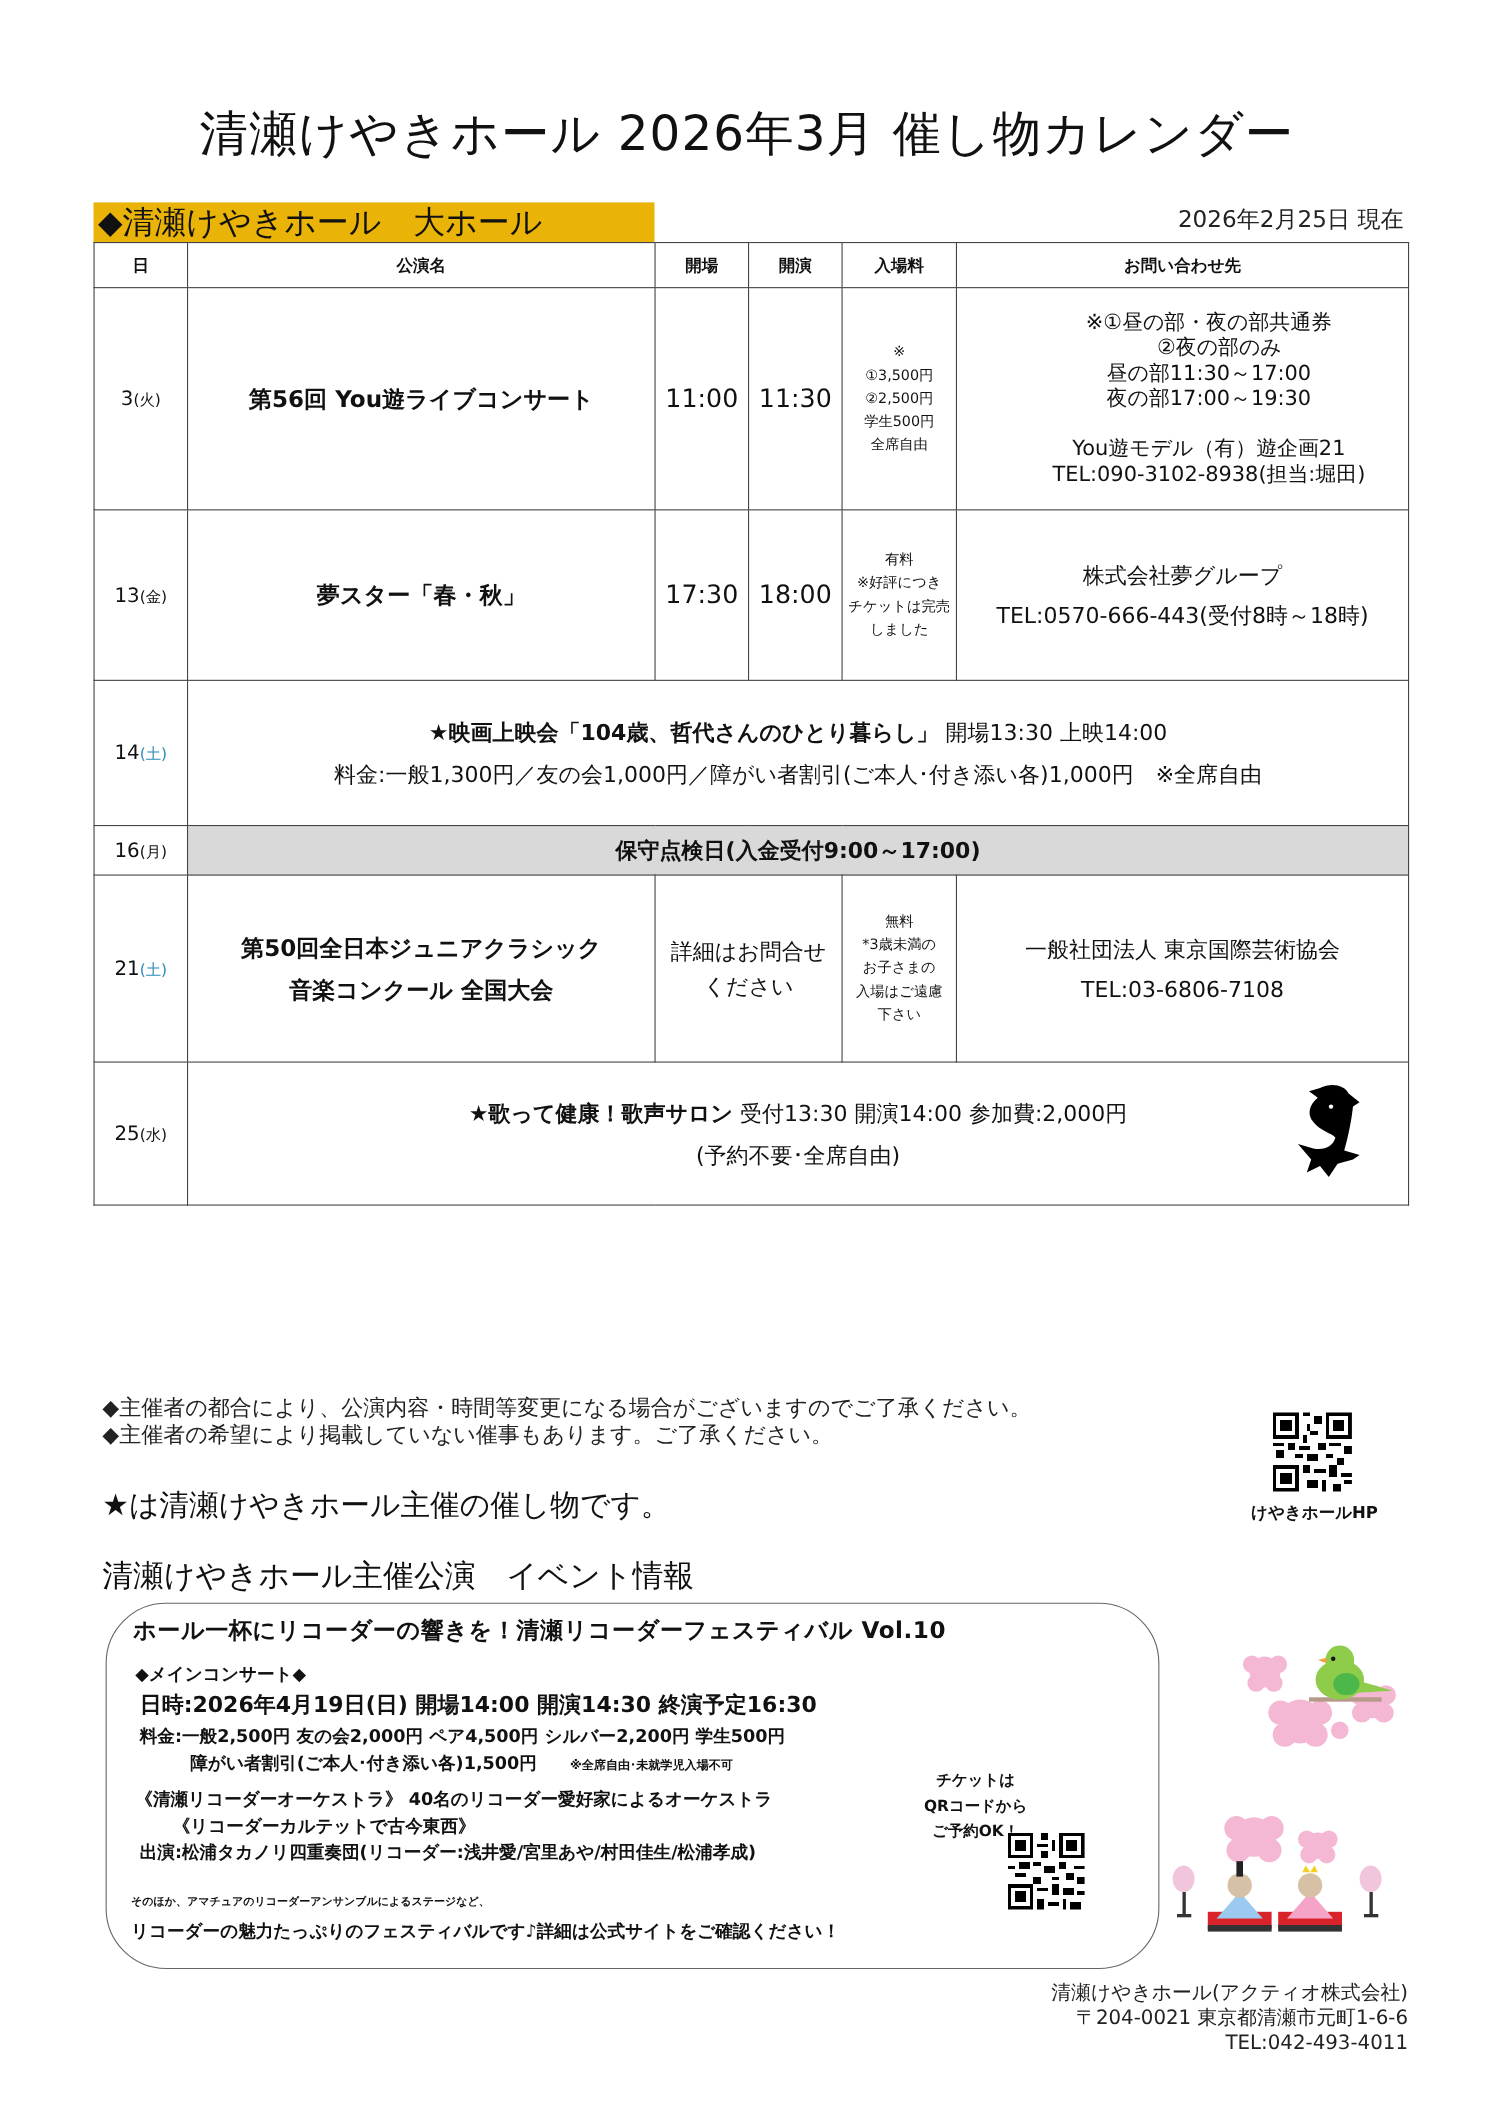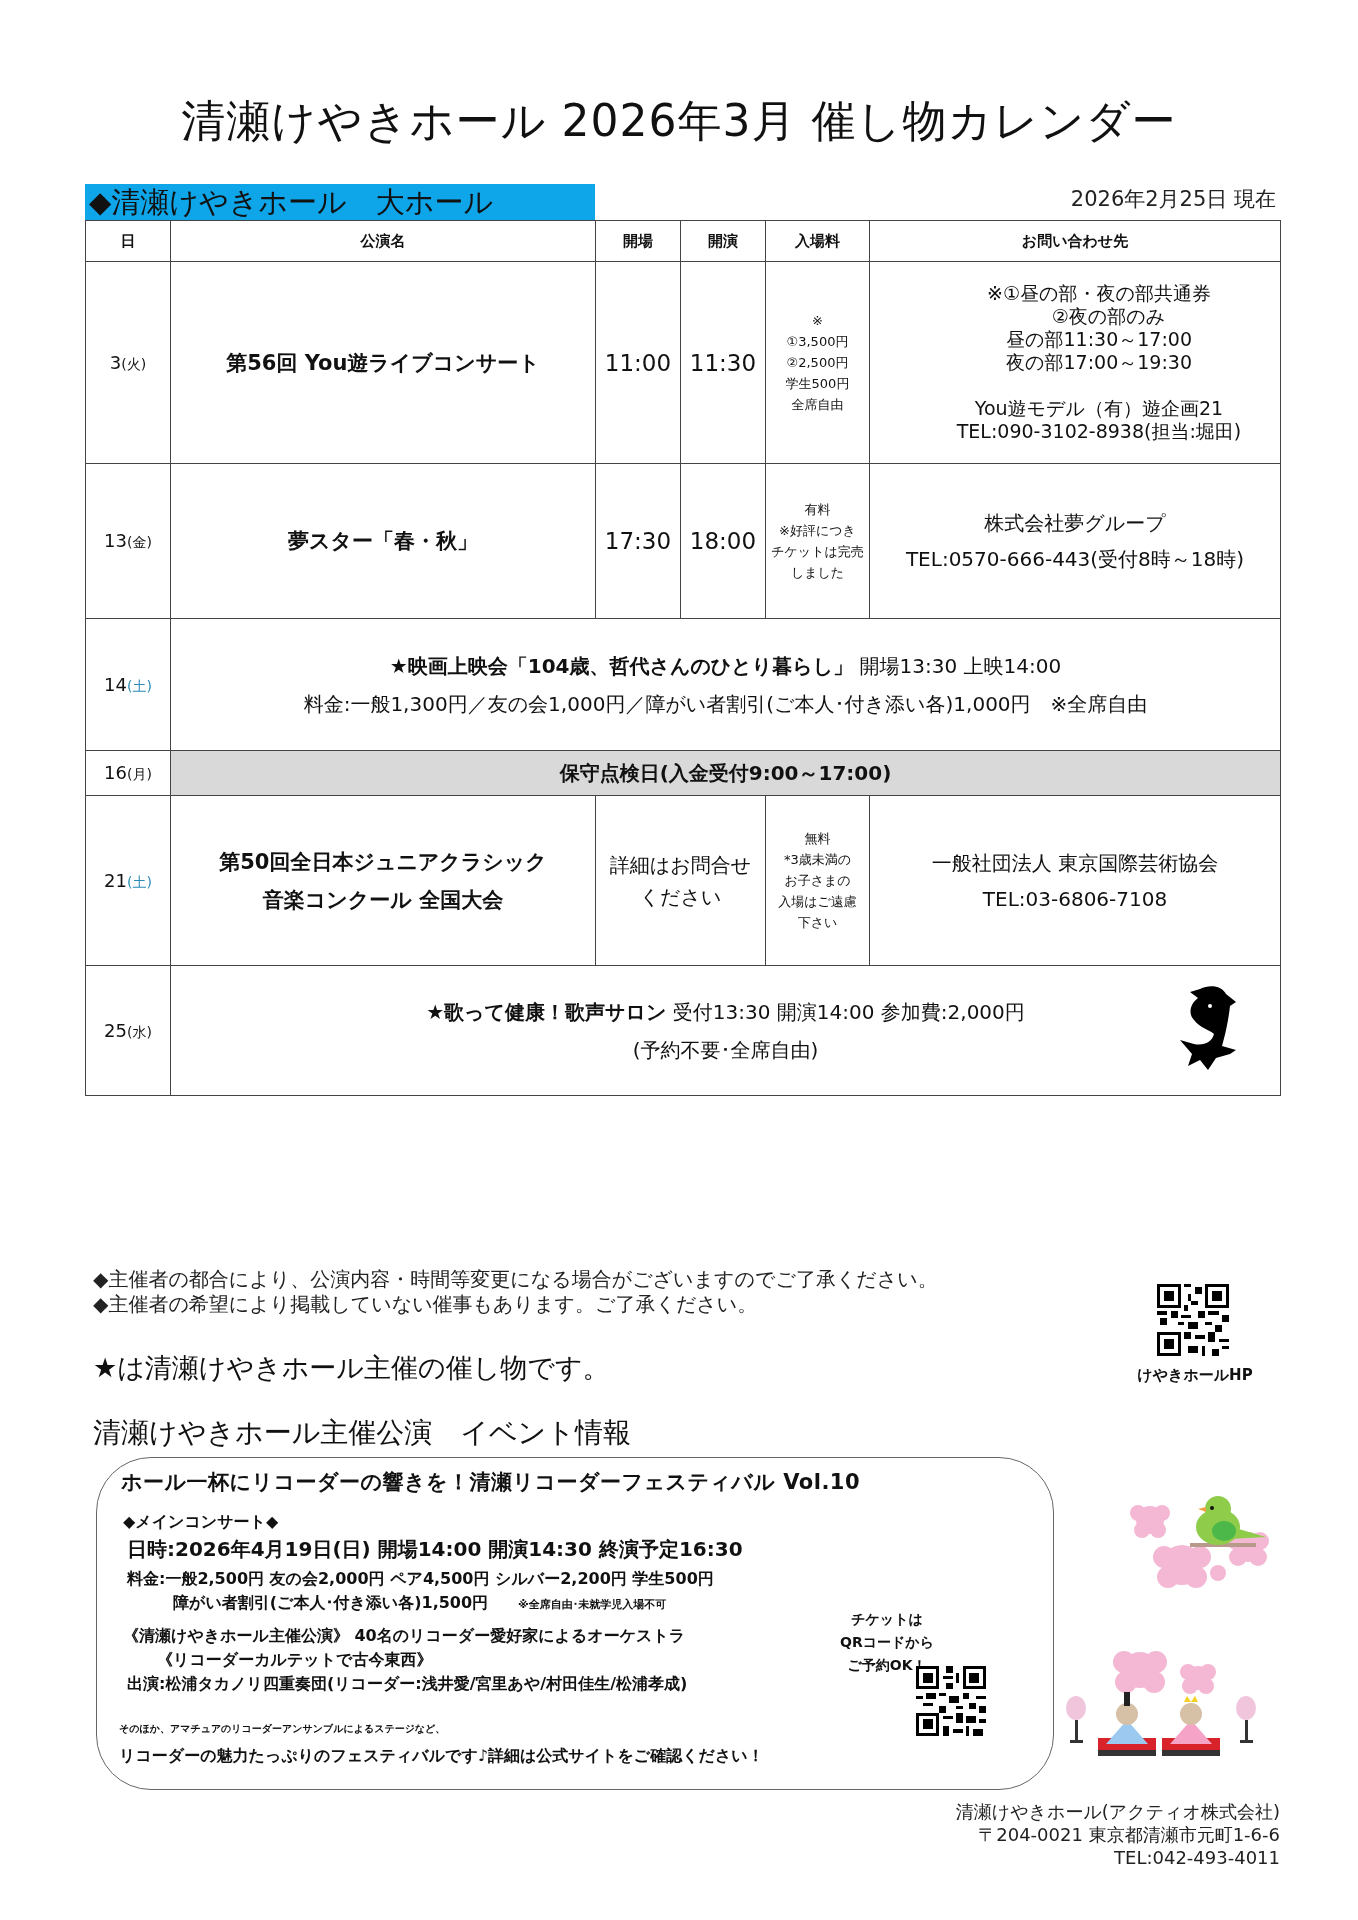--- a/index.html
+++ b/index.html
@@ -1,21 +1,21 @@
 <!DOCTYPE html>
 <html><head>
 <meta charset="utf-8">
 <style>
   * { box-sizing: border-box; margin: 0; padding: 0; }
   html, body { width: 1358px; height: 1920px; background: #ffffff; }
   body { position: relative; font-family: "DejaVu Sans", "Liberation Sans", sans-serif; color: #111; overflow: hidden; }
 
   .title { position: absolute; left: 0; top: 92px; width: 1358px; text-align: center; font-size: 44px; font-weight: 500; letter-spacing: 1px; color: #111; }
 
-  .section-label { position: absolute; left: 85px; top: 184px; width: 510px; height: 36px; background: #0ea5e9; font-size: 29px; line-height: 36px; padding-left: 4px; color: #111; }
+  .section-label { position: absolute; left: 85px; top: 184px; width: 510px; height: 36px; background: #eab308; font-size: 29px; line-height: 36px; padding-left: 4px; color: #111; }
   .asof { position: absolute; right: 82px; top: 184px; font-size: 21px; line-height: 30px; color: #222; }
 
   table.cal { position: absolute; left: 85px; top: 220px; width: 1195px; border-collapse: collapse; table-layout: fixed; }
   table.cal td, table.cal th { border: 1.5px solid #444; text-align: center; vertical-align: middle; }
   table.cal th { height: 41px; font-size: 15px; font-weight: bold; }
   .c-day { width: 85px; font-size: 18px; }
 
   .day-sat { color: #2a8ab8; }
   .name-bold { font-weight: bold; font-size: 21px; line-height: 38px; }
   .time { font-size: 23px; }
@@ -218,21 +218,21 @@
 <div class="qr-hp-label">けやきホールHP</div>
 
 <div class="event-heading">清瀬けやきホール主催公演　イベント情報</div>
 
 <div class="event-box">
   <div class="ev ev-title">ホール一杯にリコーダーの響きを！清瀬リコーダーフェスティバル Vol.10</div>
   <div class="ev ev-main">◆メインコンサート◆</div>
   <div class="ev ev-date">日時:2026年4月19日(日) 開場14:00 開演14:30 終演予定16:30</div>
   <div class="ev ev-fee1">料金:一般2,500円 友の会2,000円 ペア4,500円 シルバー2,200円 学生500円</div>
   <div class="ev ev-fee2"><span>障がい者割引(ご本人･付き添い各)1,500円</span><small>※全席自由･未就学児入場不可</small></div>
-  <div class="ev ev-l1">《清瀬けやきホール主催公演》 40名のリコーダー愛好家によるオーケストラ</div>
+  <div class="ev ev-l1">《清瀬リコーダーオーケストラ》 40名のリコーダー愛好家によるオーケストラ</div>
   <div class="ev ev-l2">《リコーダーカルテットで古今東西》</div>
   <div class="ev ev-l3">出演:松浦タカノリ四重奏団(リコーダー:浅井愛/宮里あや/村田佳生/松浦孝成)</div>
   <div class="ev ev-l4">そのほか、アマチュアのリコーダーアンサンブルによるステージなど、</div>
   <div class="ev ev-l5">リコーダーの魅力たっぷりのフェスティバルです♪詳細は公式サイトをご確認ください！</div>
   <div class="ev ev-ticket">
     <div>チケットは</div>
     <div>QRコードから</div>
     <div>ご予約OK！</div>
   </div>
 </div>

